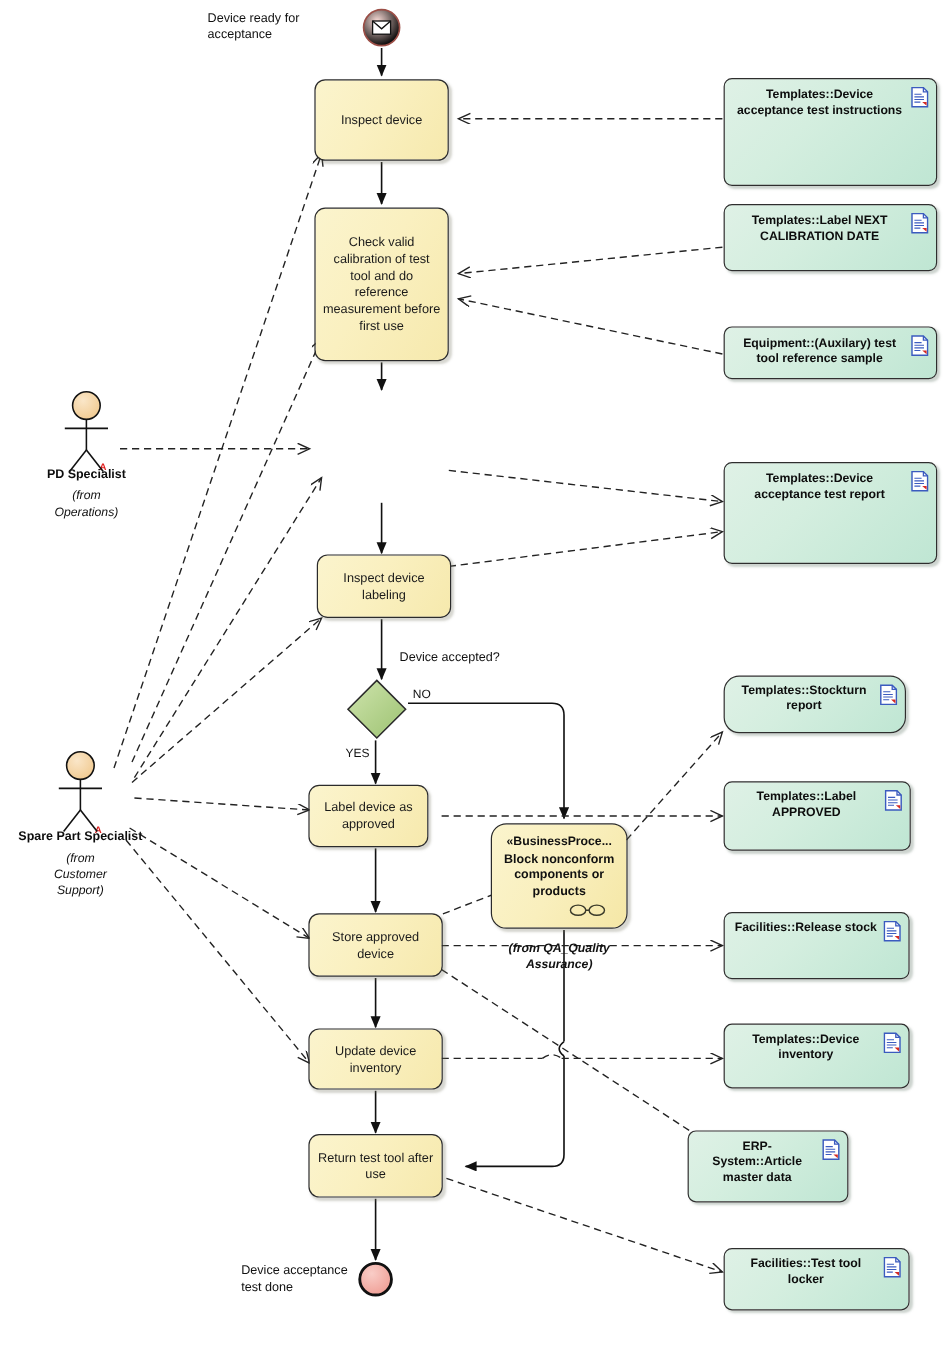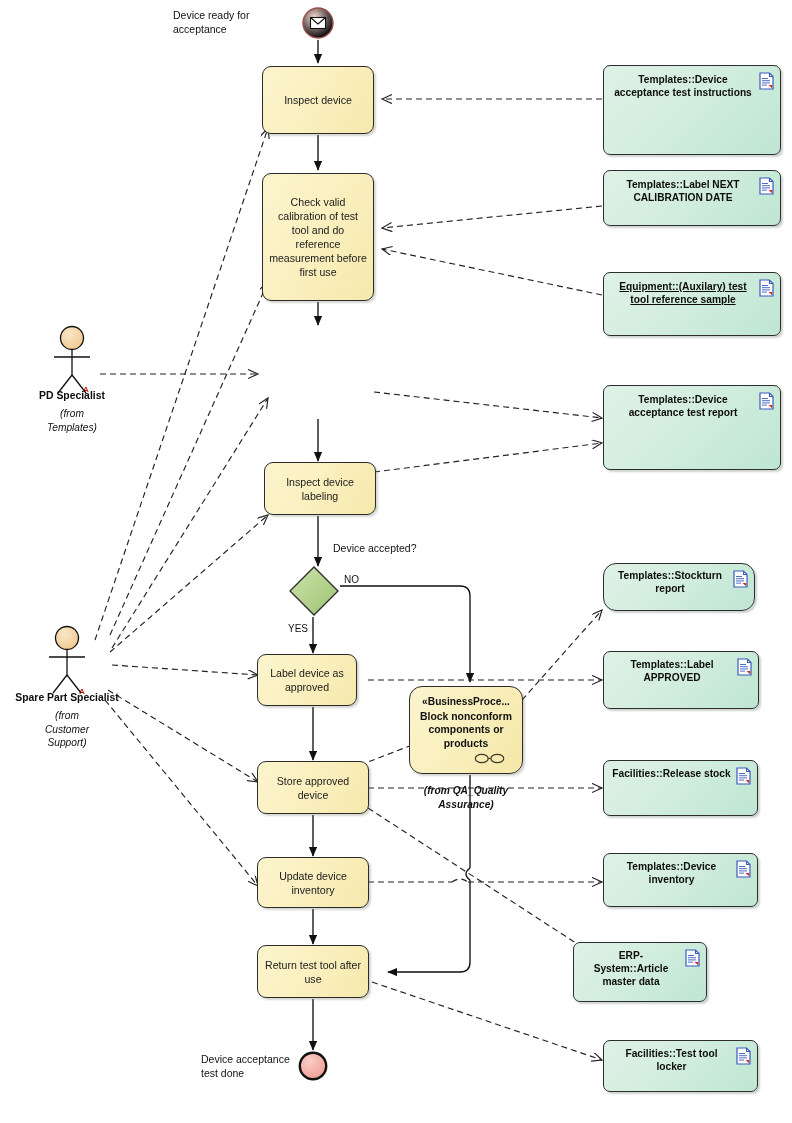--- a/index.html
+++ b/index.html
@@ -309,21 +309,21 @@
       <line x1="24" y1="24.5" x2="24" y2="50" stroke="#111" stroke-width="1.3"></line>
       <line x1="6" y1="32" x2="42" y2="32" stroke="#111" stroke-width="1.3"></line>
       <line x1="24" y1="50" x2="10" y2="68" stroke="#111" stroke-width="1.3"></line>
       <line x1="24" y1="50" x2="38" y2="68" stroke="#111" stroke-width="1.3"></line>
     </svg>
   </div>
   <div class="actor-name" style="left:12px; top:390px; width:120px;">PD Specialist</div>
   <div class="actor-mark" style="left:83px; top:385px;">A</div>
   <div class="actor-from" style="left:22px; top:407px; width:100px;">
     <span>(from</span><br>
-    <span>Templates)</span>
+    <span>Operations)</span>
   </div>
 
   <div class="actor" style="left:43px; top:625px;">
     <svg width="48" height="72" viewBox="0 0 48 72" xmlns="http://www.w3.org/2000/svg">
       <defs>
         <radialGradient id="gHead2" cx="38%" cy="32%" r="75%">
           <stop offset="0%" stop-color="#fae6c8"></stop>
           <stop offset="100%" stop-color="#f0c98f"></stop>
         </radialGradient>
       </defs>
@@ -365,21 +365,21 @@
       <g stroke="#3b5bbf" stroke-width="0.9">
         <line x1="3" y1="6.5" x2="9" y2="6.5"></line>
           <line x1="3" y1="8.7" x2="11" y2="8.7"></line>
         <line x1="3" y1="10.9" x2="11" y2="10.9"></line>
           <line x1="3" y1="13.1" x2="8" y2="13.1"></line>
       </g>
       <path d="M9.5,13 L13.2,13 L13.2,16.2 z" fill="#d42a24"></path>
     </svg>
   </div>
 
-  <div class="artifact" style="left:603px; top:272px; width:178px; height:64px;text-decoration:underline;">
+  <div class="artifact" style="left:603px; top:272px; width:178px; height:44px;">
     <span>Equipment::(Auxilary) test tool reference sample</span>
     <svg class="doc-icon" viewBox="0 0 15 18" xmlns="http://www.w3.org/2000/svg">
       <path d="M1,1 L10.5,1 L14,4.5 L14,17 L1,17 z" fill="#ffffff" stroke="#3b5bbf" stroke-width="1.2"></path>
       <path d="M10.5,1 L10.5,4.5 L14,4.5" fill="none" stroke="#3b5bbf" stroke-width="1.1"></path>
       <g stroke="#3b5bbf" stroke-width="0.9">
         <line x1="3" y1="6.5" x2="9" y2="6.5"></line>
           <line x1="3" y1="8.7" x2="11" y2="8.7"></line>
         <line x1="3" y1="10.9" x2="11" y2="10.9"></line>
           <line x1="3" y1="13.1" x2="8" y2="13.1"></line>
       </g>

